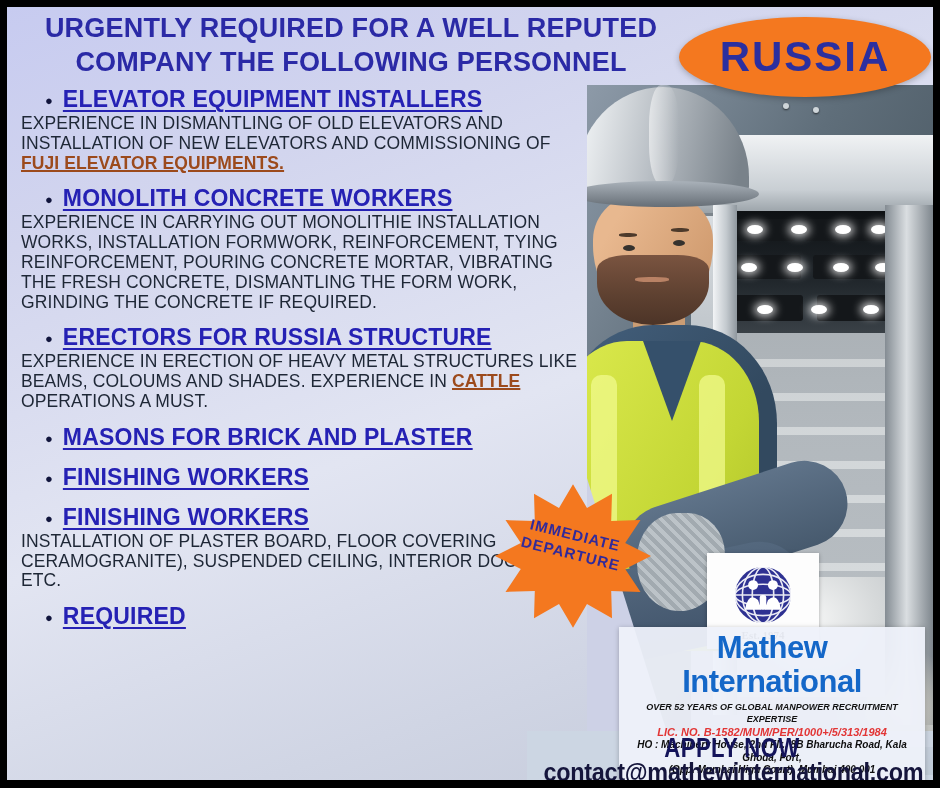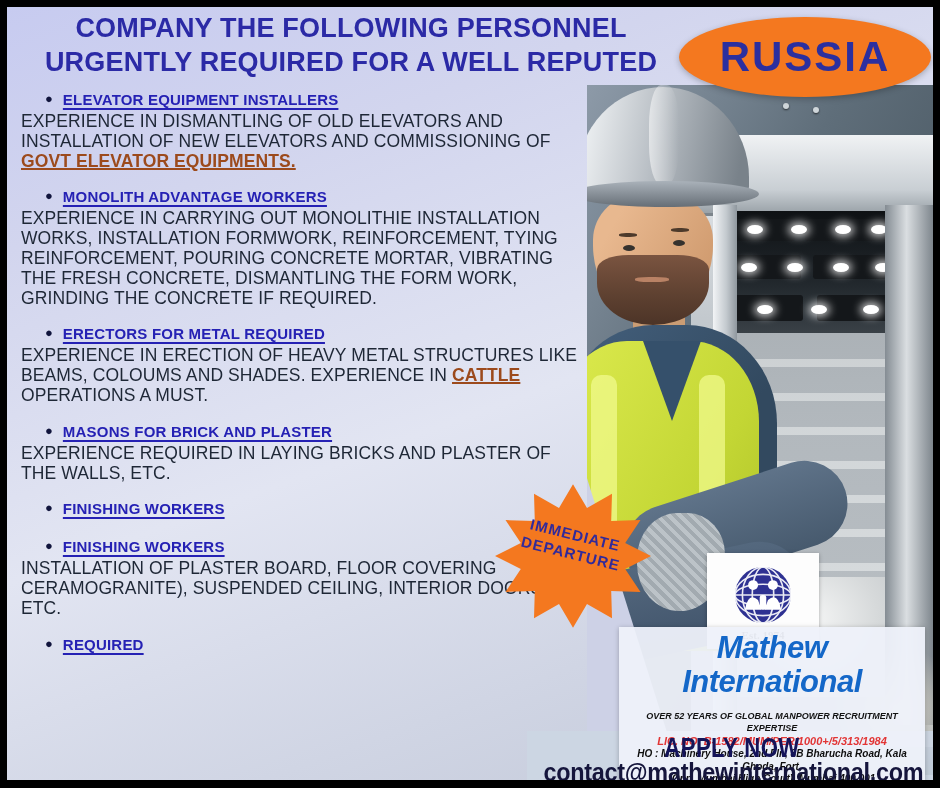--- a/index.html
+++ b/index.html
@@ -85,21 +85,21 @@
   .arm-lower{position:absolute;left:-18px;top:472px;width:238px;height:92px;border-radius:48px;z-index:6;
     background:linear-gradient(180deg,#54687e 0%,#40536a 100%);transform:rotate(-12deg);}
   .lavender-cut{position:absolute;left:0;top:0;width:100%;height:100%;z-index:8;
     clip-path:polygon(0 57%,0 100%,27% 100%);background:#cdd1e6;}
   
   .jobs{position:absolute;left:14px;top:80px;width:556px;z-index:3;}
   .job{margin-bottom:13px;}
   .job-head{padding-left:24px;line-height:24px;}
   .bullet{color:#10143c;font-size:13px;margin-right:10px;vertical-align:2px;}
   .job-title{
-    font-size:15px;font-weight:900;color:var(--job-title-blue);
+    font-size:23px;font-weight:900;color:var(--job-title-blue);
     text-decoration:underline;text-underline-offset:3px;text-decoration-thickness:2px;letter-spacing:.2px;
   }
   .job-desc{font-size:17.5px;line-height:19.8px;color:var(--body-text);letter-spacing:.1px;}
   .hl{color:var(--highlight-brown);font-weight:900;text-decoration:underline;text-decoration-thickness:2px;}
   
   .starburst{position:absolute;left:486px;top:474px;width:160px;height:150px;z-index:6;}
   .starburst svg{position:absolute;left:0;top:0;}
   .star-text{
     position:absolute;left:0;top:44px;width:160px;text-align:center;transform:rotate(14deg);
     color:#312a9a;font-weight:900;font-size:15px;line-height:19px;letter-spacing:1px;
@@ -107,22 +107,22 @@
   
   .logo-card{position:absolute;left:700px;top:524px;width:112px;height:96px;background:#fdfdfd;z-index:6;
     display:flex;flex-direction:column;align-items:center;justify-content:center;box-shadow:0 1px 4px rgba(0,0,0,.3);margin-top:22px;}
   .logo-est{font-family:"Liberation Serif",serif;font-size:11px;font-weight:bold;color:#1c1c1c;margin-top:1px;}
   .info-panel{
     position:absolute;left:612px;top:620px;width:298px;z-index:6;
     background:rgba(238,241,250,.95);padding:4px 4px 8px 4px;text-align:center;
     box-shadow:0 1px 5px rgba(0,0,0,.25);
   }
   .company-name{
-    font-size:31px;font-weight:900;font-style:italic;color:var(--company-blue);
-    line-height:34px;margin-bottom:11px;letter-spacing:-.5px;
+    font-size:31px;font-weight:900;color:var(--company-blue);
+    line-height:34px;margin-bottom:2px;letter-spacing:-.5px;
   }
   .info-line{font-size:9px;font-weight:bold;color:#121212;line-height:12px;}
   .info-line.italic{font-style:italic;}
   .license{font-size:11px;font-weight:bold;font-style:italic;color:var(--license-red);line-height:14px;}
   .addr{font-size:10px;font-weight:bold;font-style:italic;color:#0e0e0e;line-height:12.5px;}
   
   .footer-band{position:absolute;left:520px;top:724px;right:0;bottom:0;background:rgba(204,214,227,.92);z-index:5;}
   .apply-now{
     position:absolute;left:585px;top:726px;width:280px;text-align:center;z-index:7;
     font-size:27px;font-weight:900;color:#14145a;letter-spacing:.5px;transform:scaleX(.82);
@@ -131,22 +131,22 @@
     position:absolute;left:516px;top:750px;width:410px;text-align:center;z-index:7;
     font-size:26px;font-weight:900;color:var(--footer-navy);transform:scaleX(.90);letter-spacing:-.3px;
   }
 </style>
 </head>
 <body>
 
 <div class="frame">
 
   <div class="header">
+    <div class="line">URGENTLY REQUIRED FOR A WELL REPUTED</div>
     <div class="line">COMPANY THE FOLLOWING PERSONNEL</div>
-    <div class="line">URGENTLY REQUIRED FOR A WELL REPUTED</div>
   </div>
   <div class="russia">RUSSIA</div>
 
   <div class="photo">
     <span class="bolt" style="left:196px;top:18px"></span>
     <span class="bolt" style="left:226px;top:22px"></span>
     <span class="bolt" style="left:180px;top:96px"></span>
     <span class="bolt" style="left:60px;top:40px"></span>
     <div class="elev-frame"></div>
     <div class="elev-header"></div>
@@ -194,33 +194,32 @@
     <div class="mouth"></div>
     <div class="helmet"></div>
     <div class="helmet-ridge"></div>
     <div class="helmet-brim"></div>
     <div class="lavender-cut"></div>
   </div>
 
   <section class="jobs" id="jobs">
       <div class="job">
         <div class="job-head"><span class="bullet">●</span><span class="job-title">ELEVATOR EQUIPMENT INSTALLERS</span></div>
-        <div class="job-desc"><span>EXPERIENCE IN DISMANTLING OF OLD ELEVATORS AND INSTALLATION OF NEW ELEVATORS AND COMMISSIONING OF </span><span class="hl">GOVT ELEVATOR EQUIPMENTS.</span></div>
-      </div>
-      <div class="job">
-        <div class="job-head"><span class="bullet">●</span><span class="job-title">MONOLITH ADVANTAGE WORKERS</span></div>
+        <div class="job-desc"><span>EXPERIENCE IN DISMANTLING OF OLD ELEVATORS AND INSTALLATION OF NEW ELEVATORS AND COMMISSIONING OF </span><span class="hl">FUJI ELEVATOR EQUIPMENTS.</span></div>
+      </div>
+      <div class="job">
+        <div class="job-head"><span class="bullet">●</span><span class="job-title">MONOLITH CONCRETE WORKERS</span></div>
         <div class="job-desc"><span>EXPERIENCE IN CARRYING OUT MONOLITHIE INSTALLATION WORKS, INSTALLATION FORMWORK, REINFORCEMENT, TYING REINFORCEMENT, POURING CONCRETE MORTAR, VIBRATING THE FRESH CONCRETE, DISMANTLING THE FORM WORK, GRINDING THE CONCRETE IF REQUIRED.</span></div>
       </div>
       <div class="job">
-        <div class="job-head"><span class="bullet">●</span><span class="job-title">ERECTORS FOR METAL REQUIRED</span></div>
+        <div class="job-head"><span class="bullet">●</span><span class="job-title">ERECTORS FOR RUSSIA STRUCTURE</span></div>
         <div class="job-desc"><span>EXPERIENCE IN ERECTION OF HEAVY METAL STRUCTURES LIKE BEAMS, COLOUMS AND SHADES. EXPERIENCE IN </span><span class="hl">CATTLE</span><span> OPERATIONS A MUST.</span></div>
       </div>
       <div class="job">
         <div class="job-head"><span class="bullet">●</span><span class="job-title">MASONS FOR BRICK AND PLASTER</span></div>
-        <div class="job-desc"><span>EXPERIENCE REQUIRED IN LAYING BRICKS AND PLASTER OF THE WALLS, ETC.</span></div>
       </div>
       <div class="job">
         <div class="job-head"><span class="bullet">●</span><span class="job-title">FINISHING WORKERS</span></div>
       </div>
       <div class="job">
         <div class="job-head"><span class="bullet">●</span><span class="job-title">FINISHING WORKERS</span></div>
         <div class="job-desc"><span>INSTALLATION OF PLASTER BOARD, FLOOR COVERING CERAMOGRANITE), SUSPENDED CEILING, INTERIOR DOORS, ETC.</span></div>
       </div>
       <div class="job">
         <div class="job-head"><span class="bullet">●</span><span class="job-title">REQUIRED</span></div>

